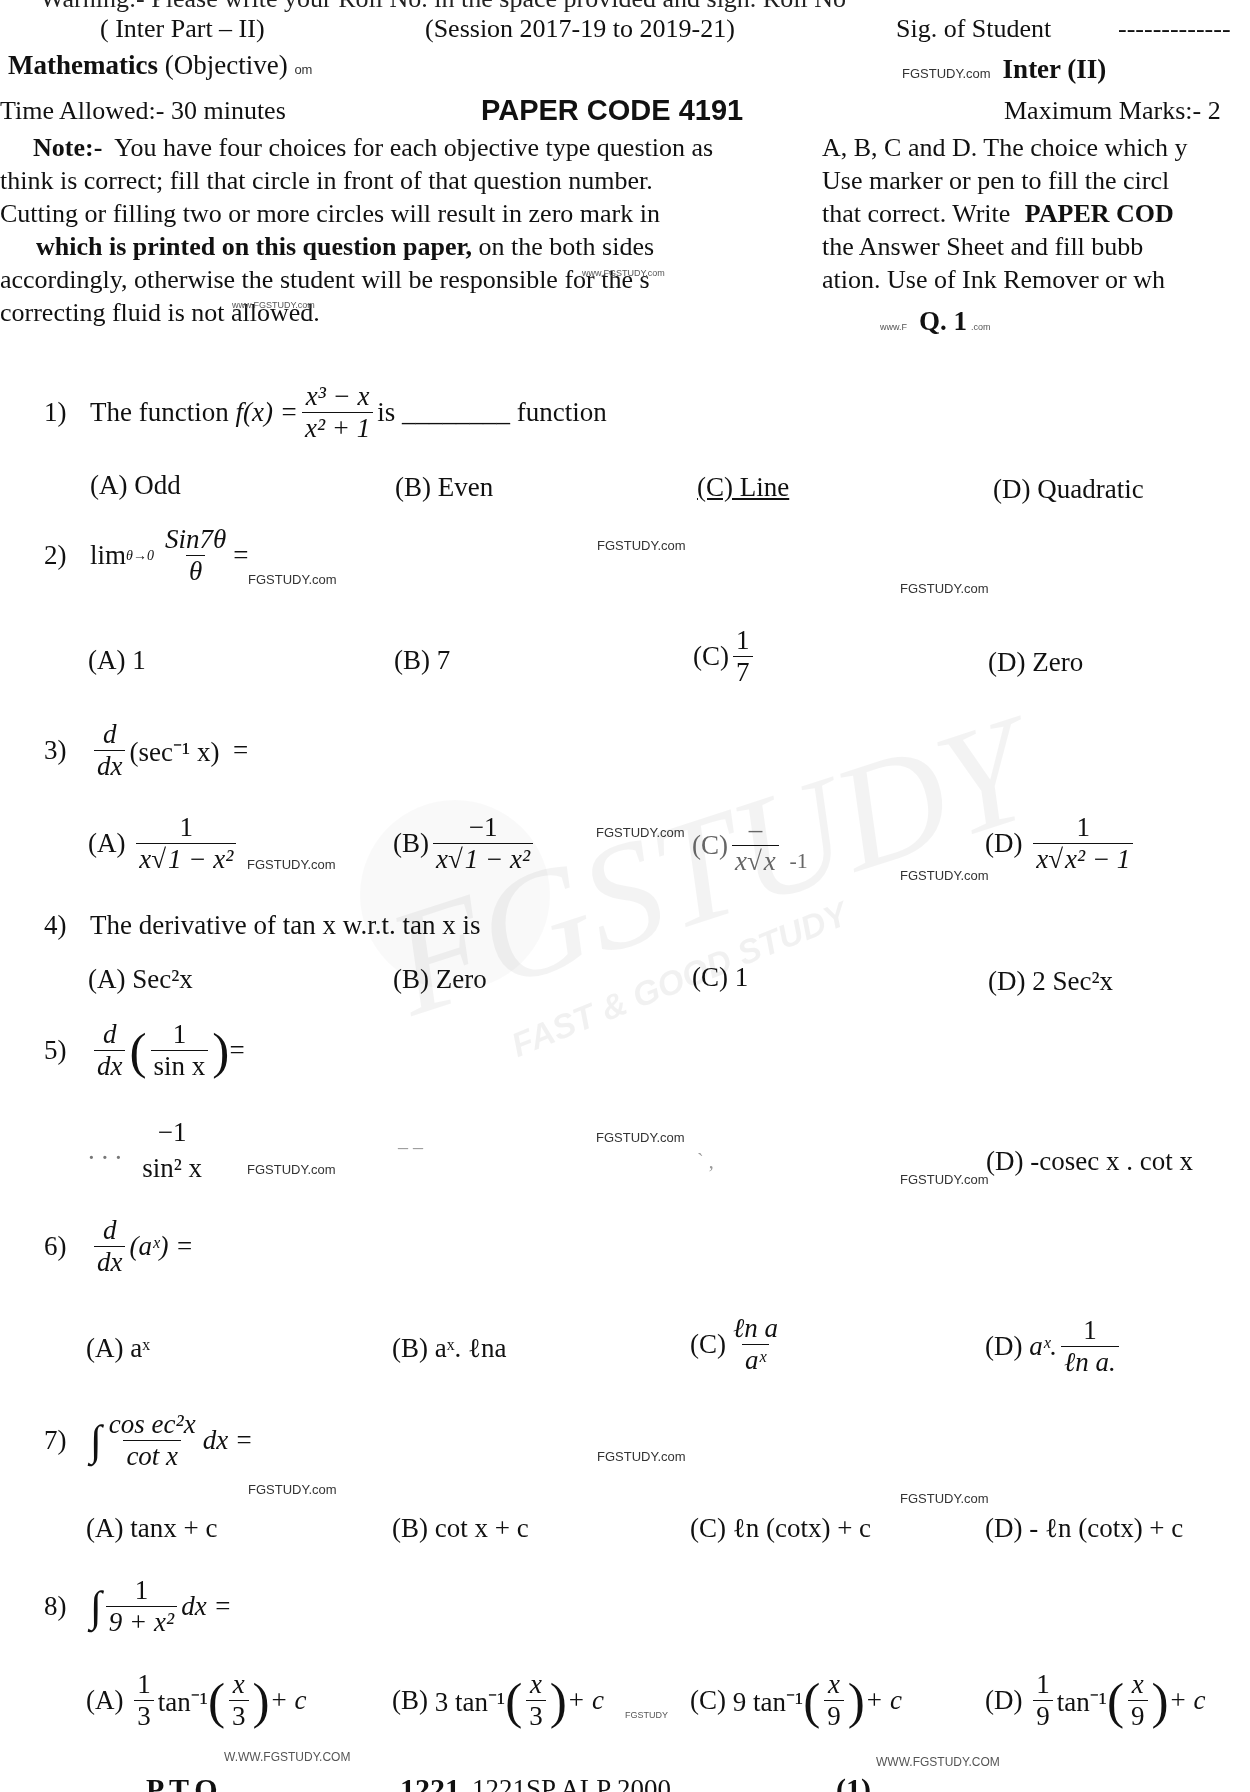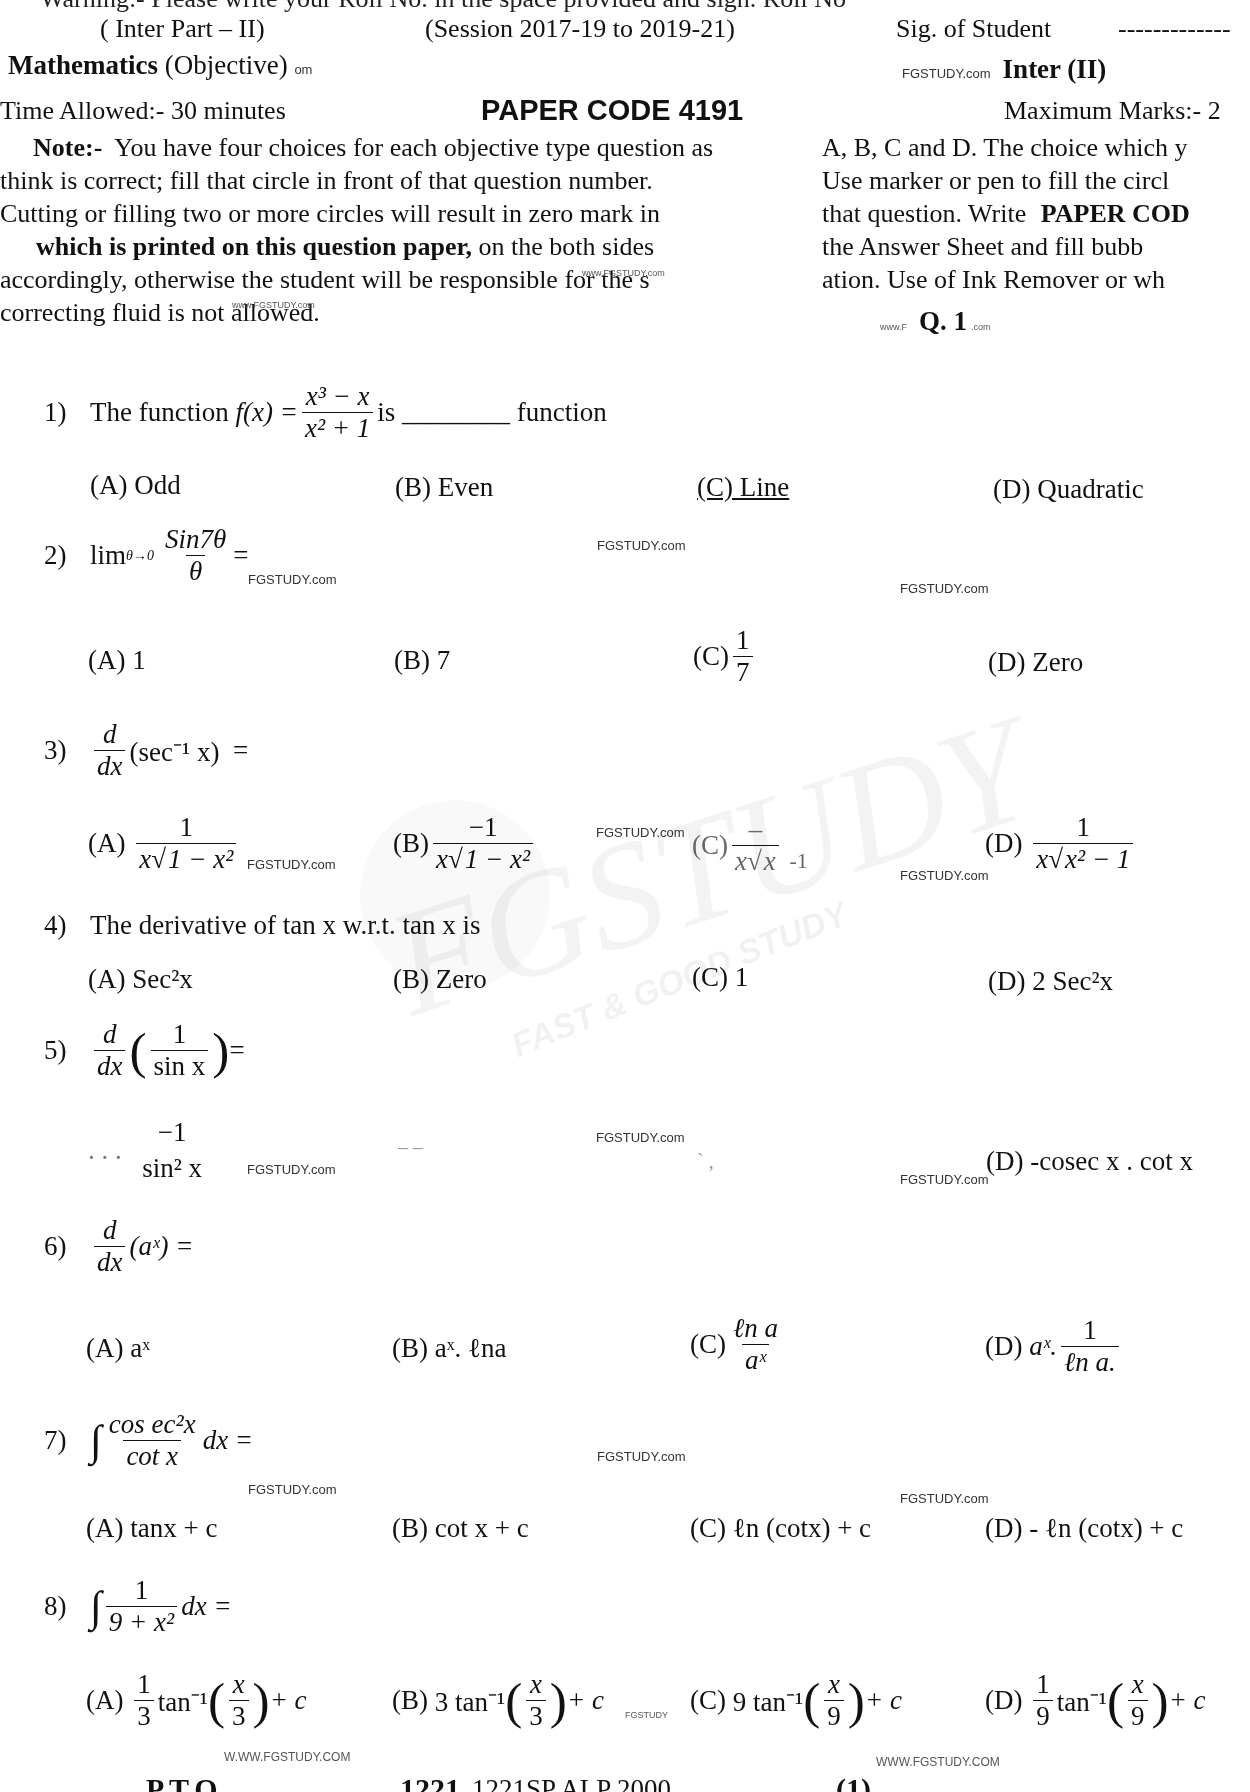--- a/index.html
+++ b/index.html
@@ -61,21 +61,21 @@
   <span class="bold">Note:-</span>&nbsp;
   <span>You have four choices for each objective type question as</span>
 </div>
 <div class="abs t26" style="left:822px; top:133px;">A, B, C and D.  The choice which y</div>
 
 <div class="abs t26" style="left:0px; top:166px;">think is correct; fill that circle in front of that question number.</div>
 <div class="abs t26" style="left:822px; top:166px;">Use marker or pen to fill the circl</div>
 
 <div class="abs t26" style="left:0px; top:199px;">Cutting or filling two or more circles will result in zero mark in</div>
 <div class="abs t26" style="left:822px; top:199px;">
-  <span>that question. Write </span><span class="bold">PAPER COD</span>
+  <span>that correct. Write </span><span class="bold">PAPER COD</span>
 </div>
 
 <div class="abs t26" style="left:0px; top:232px;margin-left:28px;">
   <span class="bold">which is printed on this question paper,</span><span> on the both sides</span>
 </div>
 <div class="abs t26" style="left:822px; top:232px;">the Answer Sheet and fill bubb</div>
 
 <div class="abs t26" style="left:0px; top:265px;">accordingly, otherwise the student will be responsible for the s</div>
 <div class="abs t26" style="left:822px; top:265px;">ation. Use of Ink Remover or wh</div>
 <div class="abs wm-sm" style="left:582px; top:268px;">www.FGSTUDY.com</div>

